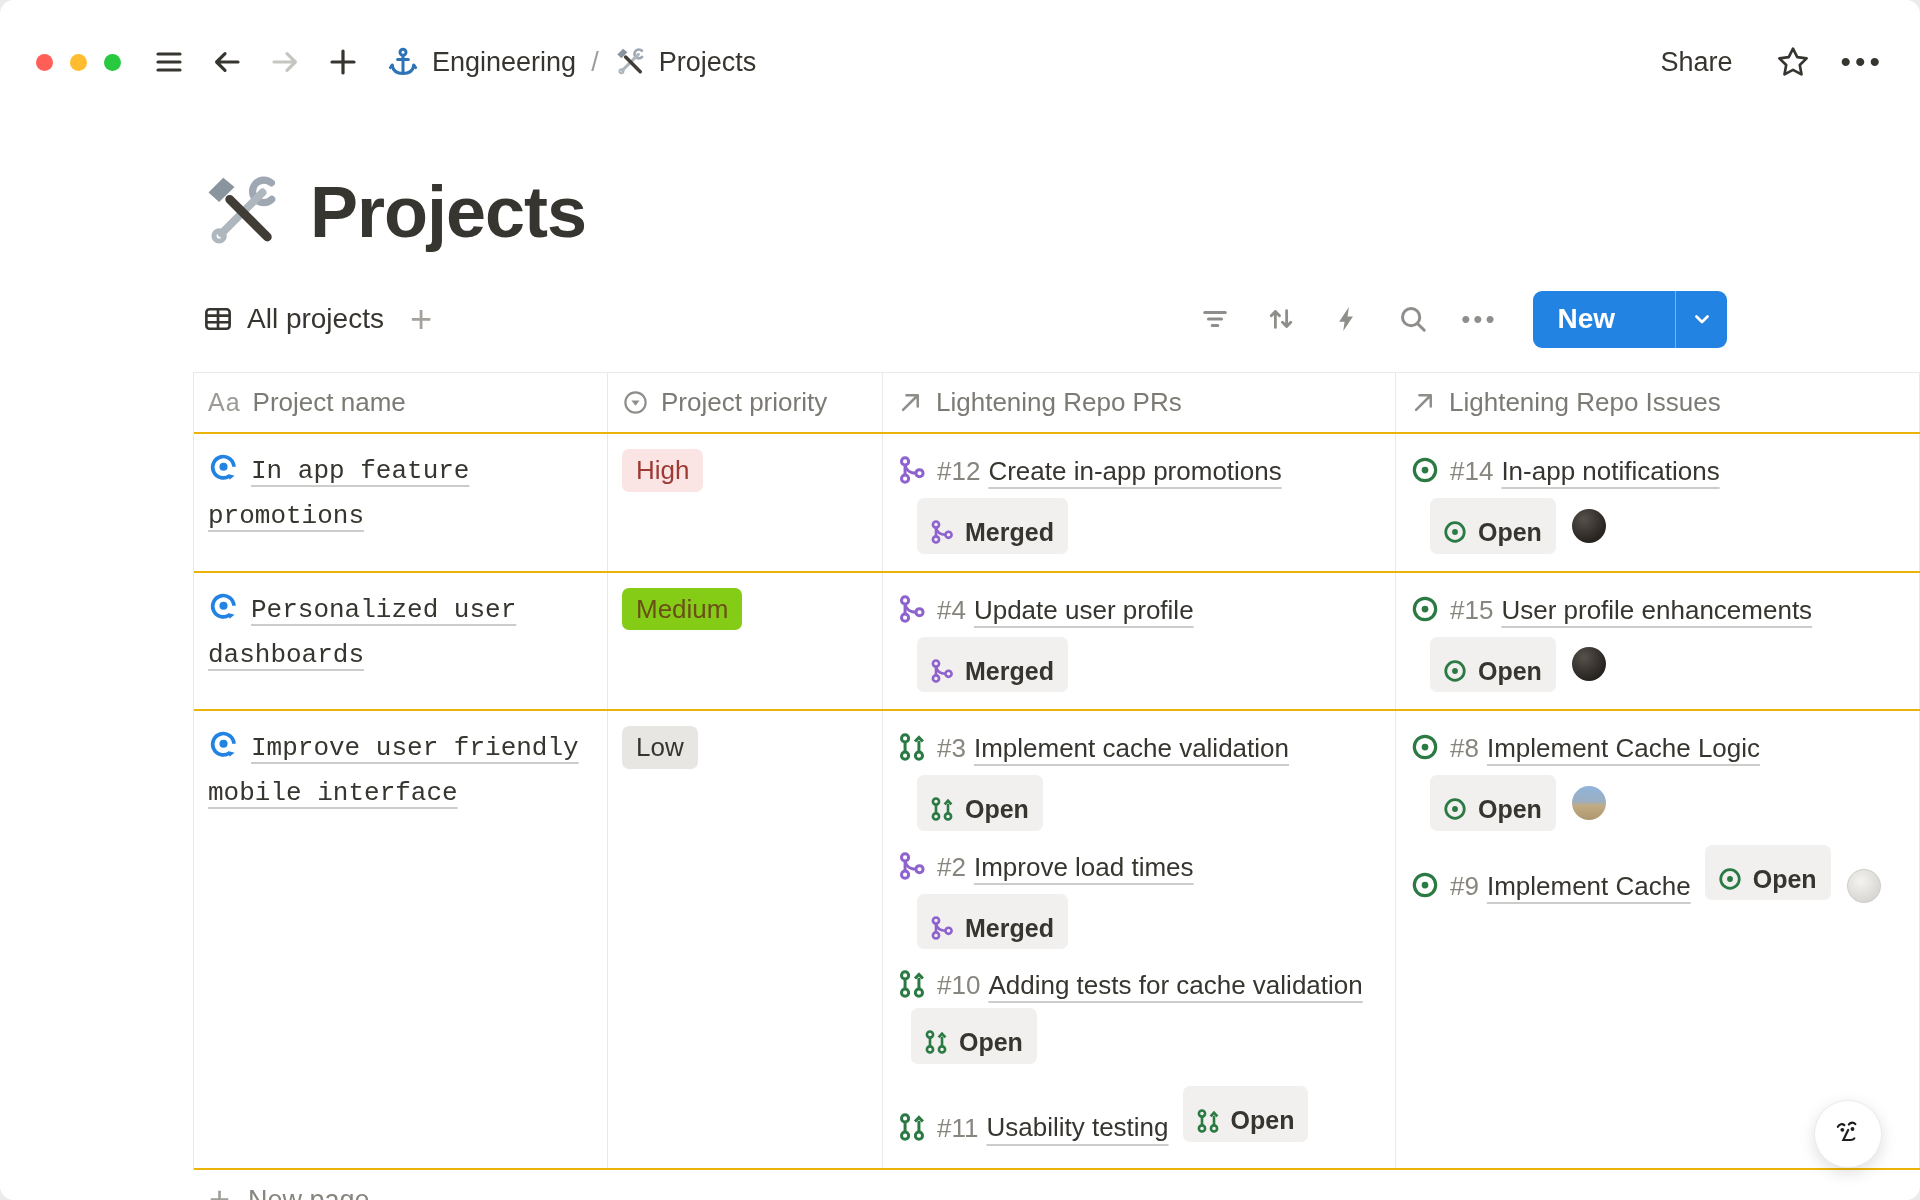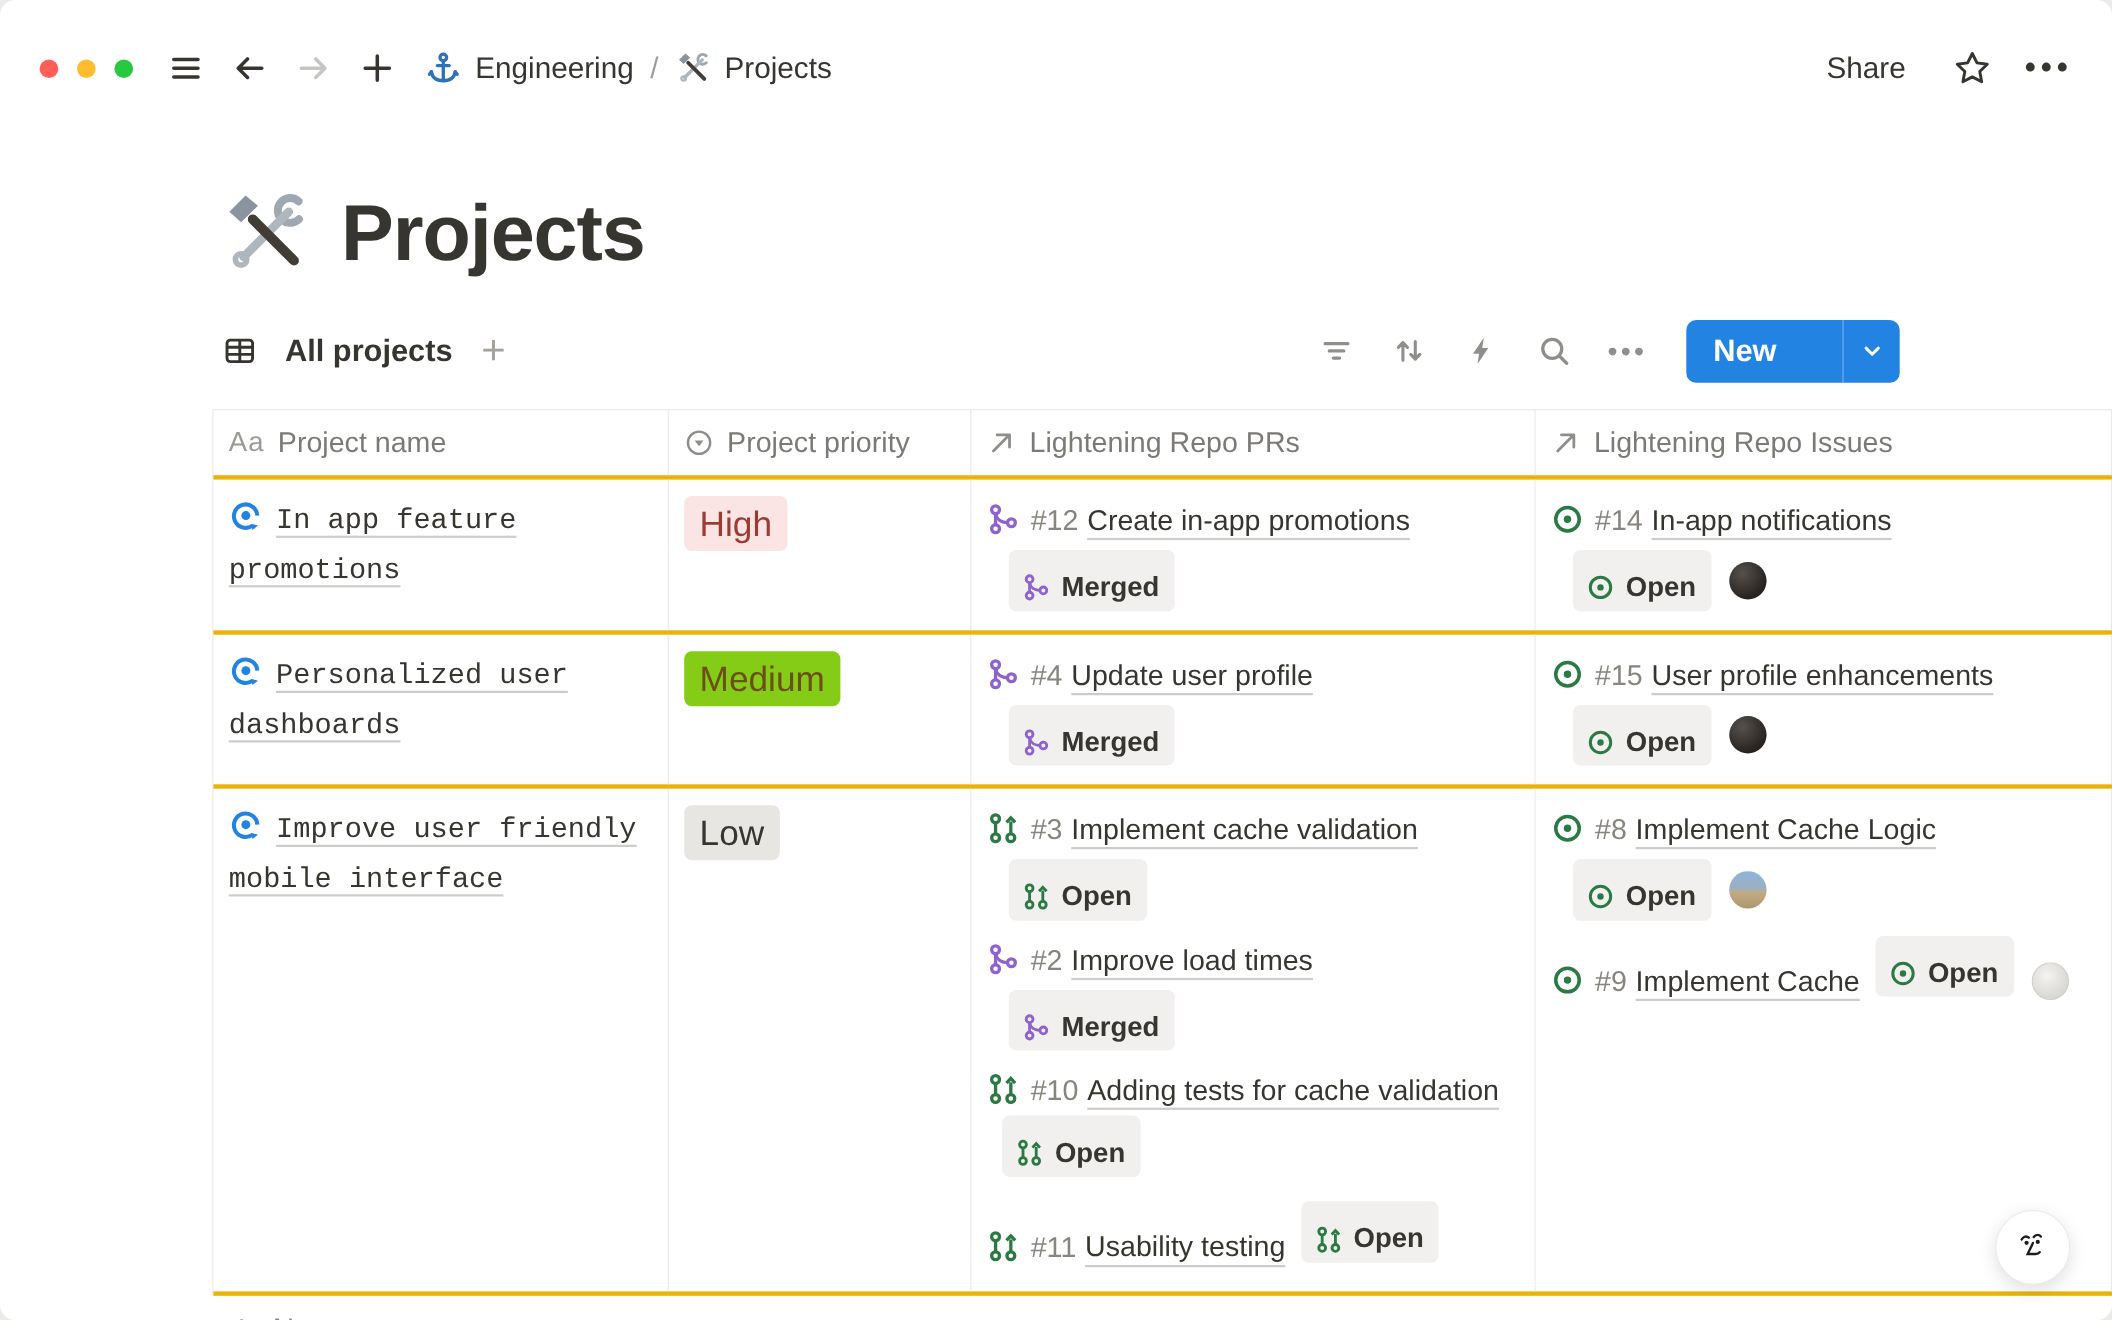--- a/index.html
+++ b/index.html
@@ -23,49 +23,49 @@
   .top-right { display:flex; align-items:center; gap:30px; }
   .ellipsis-dark { font-size:30px; letter-spacing:4px; color:#37352F; }
 
   
   .main { padding-top:58px; }
   .title-row { display:flex; align-items:center; gap:28px; margin-left:200px; height:96px; }
   .title-row .big-ic { width:82px; height:82px; }
   .page-title { font-size:72px; font-weight:700; letter-spacing:-1px; }
 
   .view-bar { display:flex; align-items:center; margin:30px 193px 0 193px; height:58px; }
-  .view-tab { display:flex; align-items:center; gap:26px; font-size:28px; font-weight:700; padding:0 10px; }
+  .view-tab { display:flex; align-items:center; gap:14px; font-size:28px; font-weight:400; padding:0 10px; }
   .view-tab svg { width:30px; height:30px; }
   .view-add { color:#A5A29C; font-size:38px; font-weight:400; margin-left:16px; line-height:30px; }
   .toolbar { display:flex; align-items:center; gap:22px; margin-left:auto; }
   .tool { display:flex; align-items:center; justify-content:center; width:44px; height:44px; color:#8F8E8A; }
   .tool svg { width:30px; height:30px; }
   .ellipsis-gray { font-size:26px; letter-spacing:3px; color:#8F8E8A; }
   .new-btn { display:flex; align-items:stretch; height:57px; background:#2383E2; color:#fff;
              border-radius:9px; overflow:hidden; margin-left:10px;gap:36px; }
   .new-main { display:flex; align-items:center; padding:0 24px; font-size:28px; font-weight:700; }
   .new-chev { display:flex; align-items:center; justify-content:center; width:52px;
               border-left:1px solid rgba(255,255,255,0.38); }
   .new-chev svg { width:24px; height:24px; }
 
   
   .db-table { width:1727px; margin-left:193px; margin-top:24px; font-size:26px;
               border-top:1px solid #E9E9E7; border-left:1px solid #E9E9E7; }
-  .trow { display:grid; grid-template-columns:414px 275px 513px 1fr; border-bottom:4px solid #eab308; }
+  .trow { display:grid; grid-template-columns:414px 275px 513px 1fr; border-bottom:2px solid #eab308; }
   .cell { border-right:1px solid #E9E9E7; padding:15px 16px 17px 14px; }
   .hrow .cell { display:flex; align-items:center; gap:12px; color:#7C7A75; padding:14px 16px 14px 14px; height:59px; }
   .hrow svg { width:27px; height:27px; flex:none; }
   .aa { font-size:25px; color:#9C9A95; letter-spacing:1px; }
 
   .pagelink { line-height:45px; font-weight:500;font-family:Liberation Mono, monospace; }
   .pagelink .proj-ic { width:31px; height:31px; vertical-align:-5px; margin-right:12px; }
   .u { text-decoration:underline; text-decoration-color:rgba(55,53,47,0.25);
        text-decoration-thickness:2px; text-underline-offset:7px; }
 
-  .chip { display:inline-block; padding:5px 14px; border-radius:7px; font-size:32px; line-height:1.25;text-align:right; }
+  .chip { display:inline-block; padding:5px 14px; border-radius:7px; font-size:26px; line-height:1.25;text-align:right; }
   .chip-high   { background:#FBE4E4; color:#9C3A34; }
   .chip-medium { background:#84cc16; color:#6C4E19; }
   .chip-low    { background:#E7E6E3; color:#373530; }
 
   .entry { margin-bottom:14px; }
   .entry:last-child { margin-bottom:0; }
   .entry-line { line-height:45px; }
   .gh { width:30px; height:30px; vertical-align:-5px; }
   .purple { color:#8E63CE; } .green { color:#2B7A44; }
   .num { color:#87857E; margin:0 8px 0 10px; }

